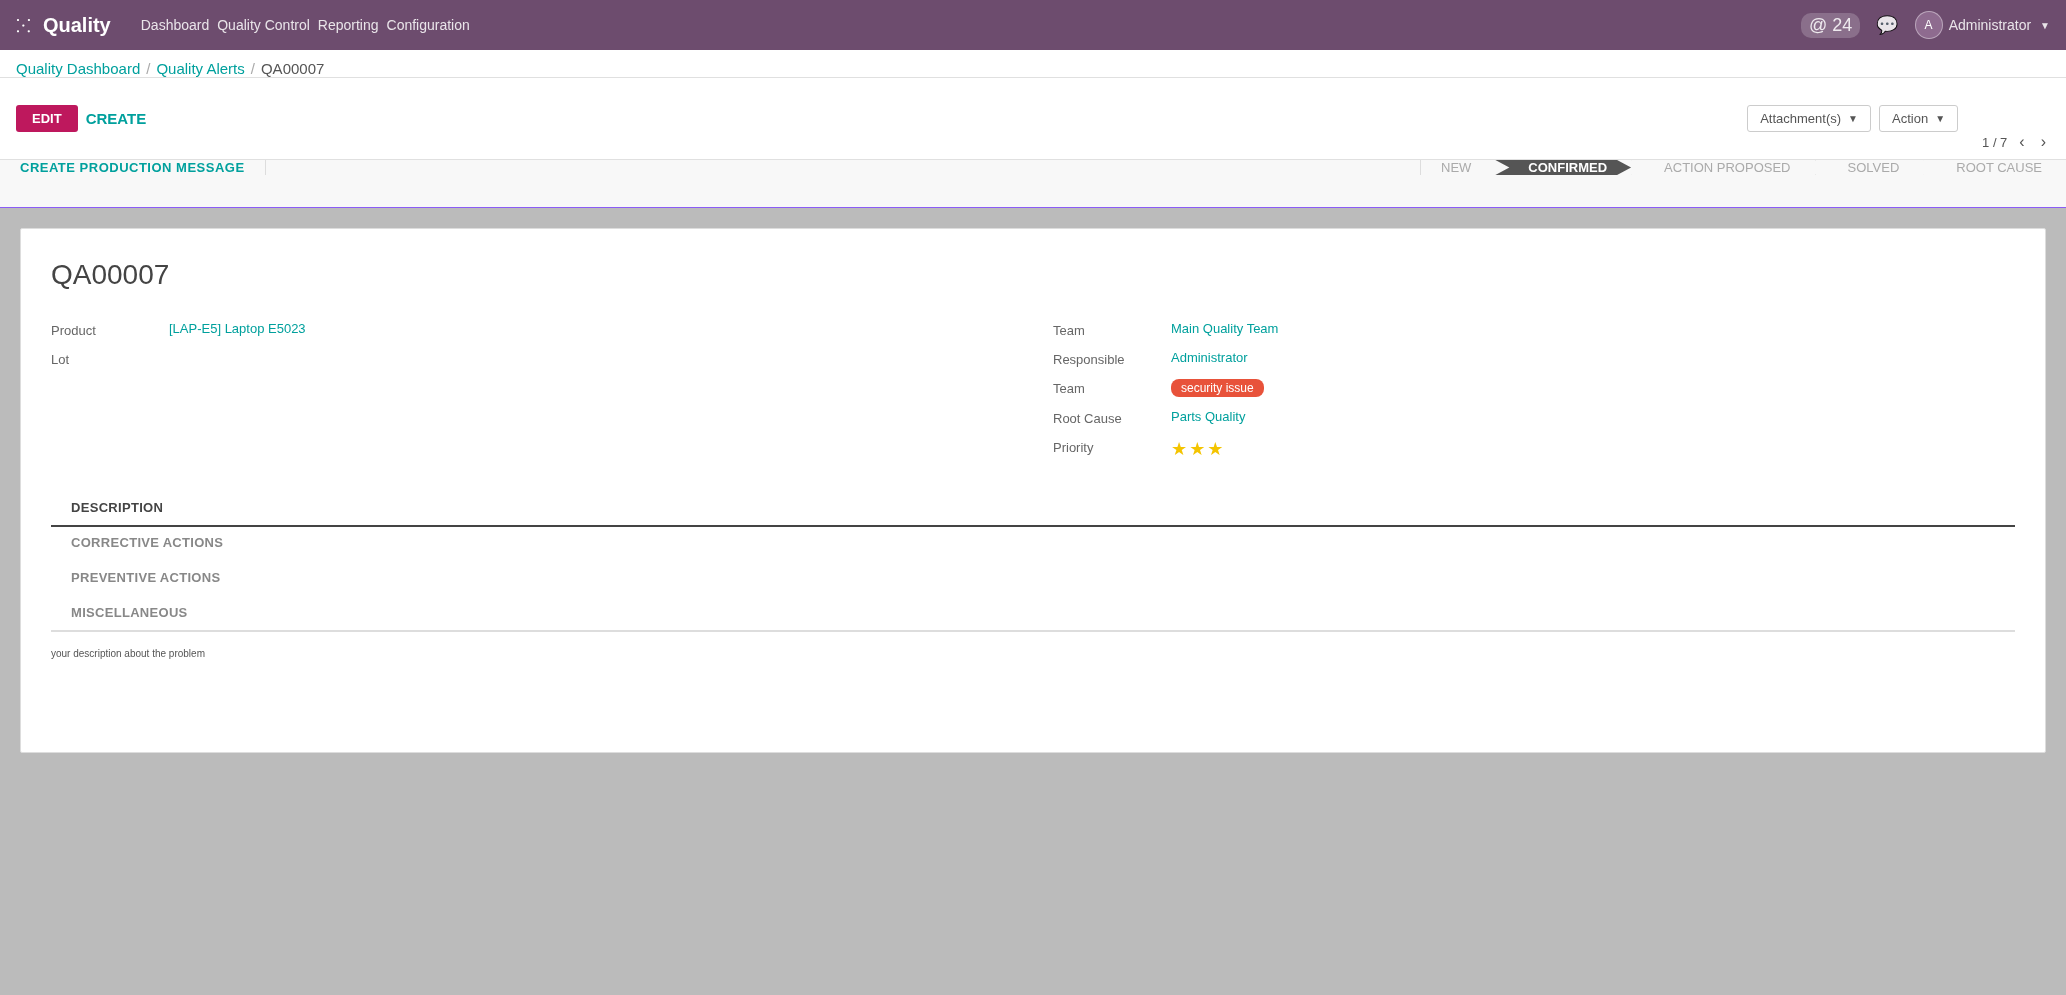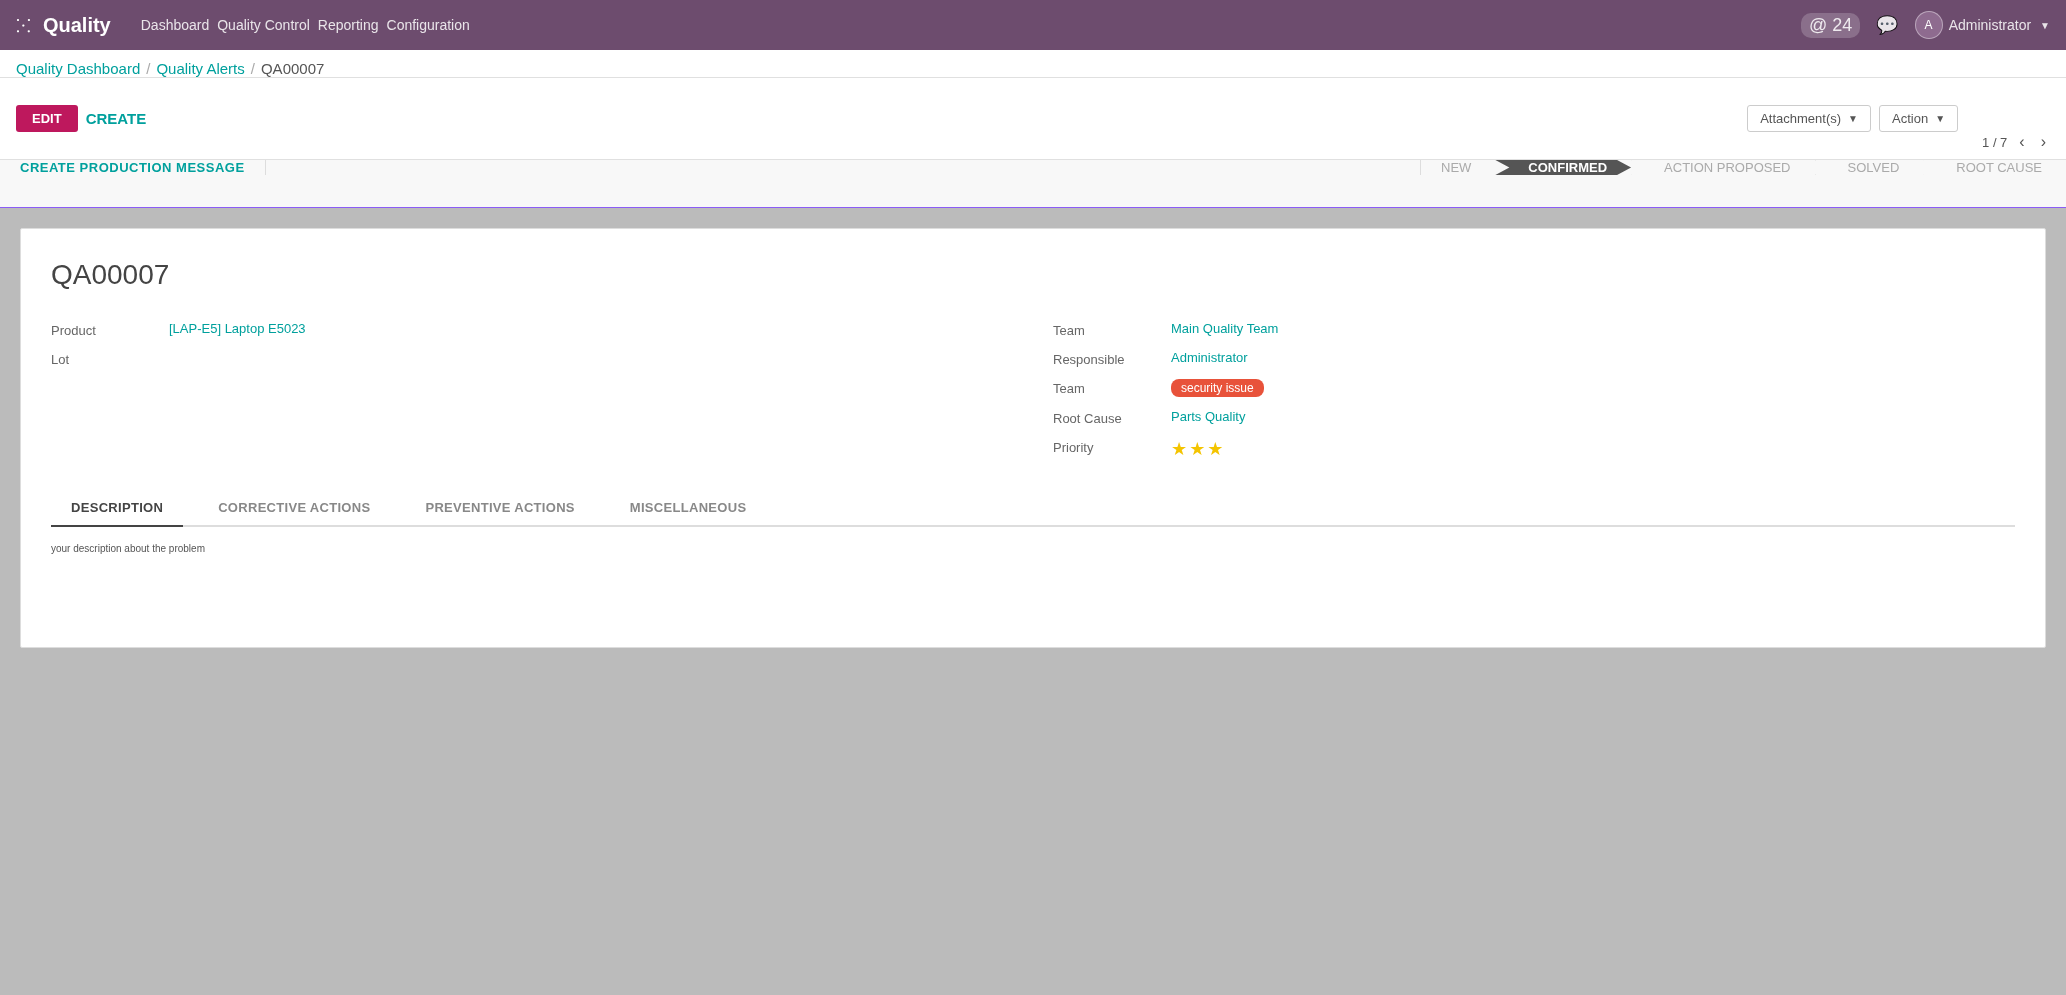--- a/index.html
+++ b/index.html
@@ -269,21 +269,22 @@
     .star {
       color: #f4c400;
       font-size: 18px;
     }
 
     
     .tabs-bar {
       display: flex;
       border-bottom: 2px solid #ddd;
       margin-top: 30px;
-      gap: 15px;
+      gap: 0;
+      flex-direction: column;
     }
     .tab {
       padding: 10px 20px;
       font-size: 13px;
       font-weight: bold;
       color: #888;
       cursor: pointer;
       border-bottom: 2px solid transparent;
       margin-bottom: -2px;
       text-transform: uppercase;

